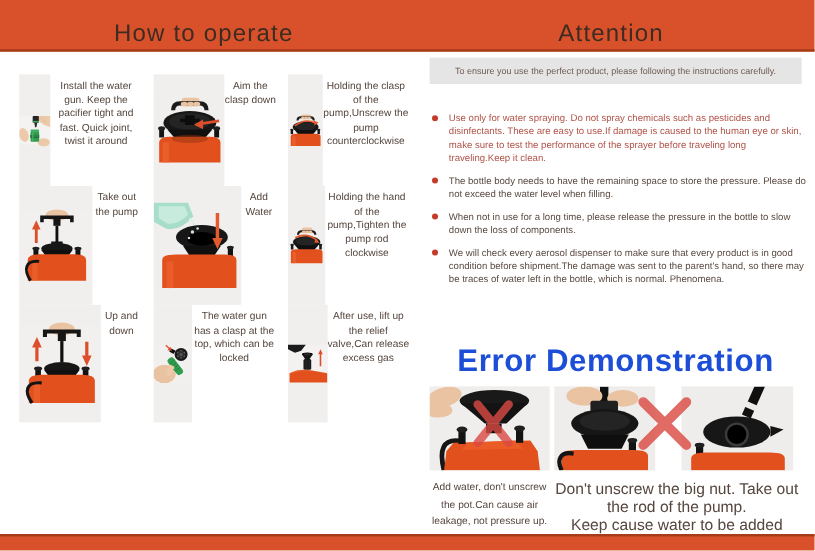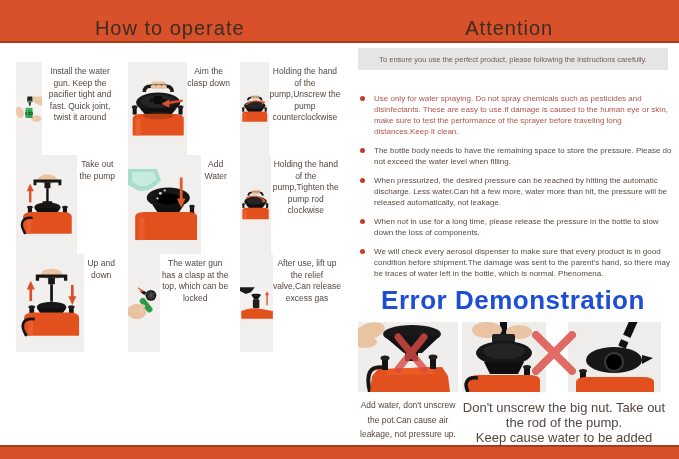--- a/index.html
+++ b/index.html
@@ -131,21 +131,21 @@
           <rect x="8" y="45" width="7" height="13" fill="#141414"></rect>
             <ellipse cx="11.5" cy="45" rx="5" ry="3" fill="#1f1f1f"></ellipse>
           <rect x="87" y="45" width="7" height="13" fill="#141414"></rect>
             <ellipse cx="90.5" cy="45" rx="5" ry="3" fill="#1f1f1f"></ellipse>
           <path d="M8 65 Q8 57 24 57 L80 57 Q96 57 96 65 L96 93 L8 93 Z" fill="#E2501E"></path>
           <rect x="13" y="65" width="9" height="28" fill="#EF6A35" opacity="0.6"></rect>
           <path d="M20 34 Q50 10 82 26" stroke="#E2582E" stroke-width="4.5" fill="none"></path>
           <polygon points="90,24 76,18 78,33" fill="#E2582E"></polygon>
         </svg>
       </div>
-      <figcaption class="cap">Holding the hand of the pump,Unscrew the pump counterclockwise</figcaption>
+      <figcaption class="cap">Holding the clasp of the pump,Unscrew the pump counterclockwise</figcaption>
     </figure>
 
     <figure class="step r2">
       <div class="photo">
         <svg viewBox="0 0 102 99">
           <rect width="102" height="99" fill="#f2f0ee"></rect>
           <ellipse cx="53" cy="7" rx="16" ry="8" fill="#EAC3A3"></ellipse>
           <path d="M32 17 L32 10 L74 10 L74 17" stroke="#161616" stroke-width="5" fill="none"></path>
           <rect x="48" y="12" width="10" height="10" fill="#161616"></rect>
           <rect x="51" y="22" width="4" height="24" fill="#101010"></rect>
@@ -296,29 +296,25 @@
     </figure>
   </div>
 
   <div class="notice">
     <span>To ensure you use the perfect product, please following the instructions carefully.</span>
   </div>
 
   <div class="bullets">
     <div class="bullet first">
       <span class="dot"></span>
-      <span class="btext">Use only for water spraying. Do not spray chemicals such as pesticides and disinfectants. These are easy to use.If damage is caused to the human eye or skin, make sure to test the performance of the sprayer before traveling long distances.Keep it clean.</span>
+      <span class="btext">Use only for water spraying. Do not spray chemicals such as pesticides and disinfectants. These are easy to use.If damage is caused to the human eye or skin, make sure to test the performance of the sprayer before traveling long traveling.Keep it clean.</span>
     </div>
     <div class="bullet">
       <span class="dot"></span>
       <span class="btext">The bottle body needs to have the remaining space to store the pressure. Please do not exceed the water level when filling.</span>
-    </div>
-    <div class="bullet">
-      <span class="dot"></span>
-      <span class="btext">When pressurized, the desired pressure can be reached by hitting the automatic discharge. Less water.Can hit a few more, water more than hit, the pressure will be released automatically, not leakage.</span>
     </div>
     <div class="bullet">
       <span class="dot"></span>
       <span class="btext">When not in use for a long time, please release the pressure in the bottle to slow down the loss of components.</span>
     </div>
     <div class="bullet">
       <span class="dot"></span>
       <span class="btext">We will check every aerosol dispenser to make sure that every product is in good condition before shipment.The damage was sent to the parent's hand, so there may be traces of water left in the bottle, which is normal. Phenomena.</span>
     </div>
   </div>

